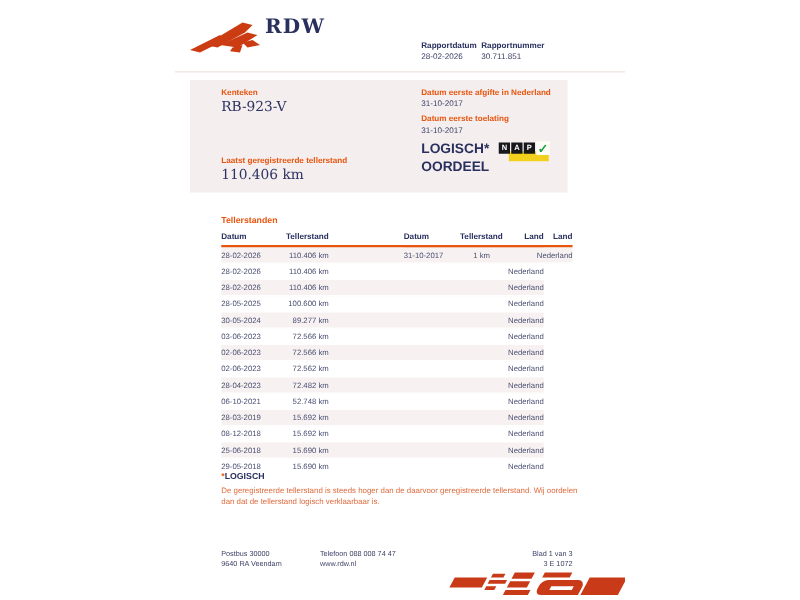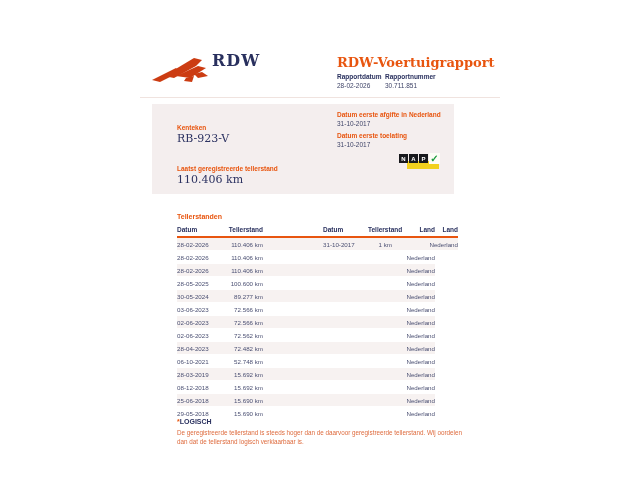--- a/index.html
+++ b/index.html
@@ -1,38 +1,38 @@
 <!DOCTYPE html>
 <html><head>
 <meta charset="utf-8">
 <style>
   * { margin:0; padding:0; box-sizing:border-box; }
   html,body { width:640px; height:480px; background:#ffffff; overflow:hidden;
               font-family:"Liberation Sans", sans-serif; }
   .abs { position:absolute; }
-  #canvas { position:relative; width:640px; height:368px; background:#fff;margin-top:40px; }
+  #canvas { position:relative; width:640px; height:368px; background:#fff; }
 
   
   #logo { left:150px; top:14px; width:62px; height:32px; }
   #logo-word { left:212px; top:11px; font-family:"DejaVu Serif", serif; font-weight:bold;
                font-size:16px; color:#29305e; letter-spacing:1px; }
   #doc-title { left:337px; top:15px; font-family:"DejaVu Serif", serif; font-weight:bold;
                font-size:13px; color:#e8550f; }
   .meta-label { font-size:6.5px; font-weight:bold; color:#29305e; }
   .meta-value { font-size:6.5px; color:#3f4468; margin-top:2px; }
   #meta-date { left:337px; top:33px; }
   #meta-number { left:385px; top:33px; }
   #top-rule { left:140px; top:57px; width:360px; height:1px; background:#f0e3df; }
 
   
   #panel { left:152px; top:64px; width:302px; height:90px; background:#f4eeee; }
   .fld-label { font-size:6.5px; font-weight:bold; color:#e8550f; }
   .fld-value-serif { font-family:"DejaVu Serif", serif; font-size:11px; color:#2c3261; margin-top:1px; }
   .fld-value-sm { font-size:6.5px; color:#3f4468; margin-top:2px; }
-  #fld-kenteken { left:177px; top:84px; }
+  #fld-kenteken { left:177px; top:71px; }
   #fld-merk { left:177px; top:94px; }
   #fld-teller { left:177px; top:125px; }
   #fld-afgifte { left:337px; top:71px; }
   #fld-toelating { left:337px; top:92px; }
   #oordeel { left:337px; top:112px; font-size:11px; font-weight:bold; color:#29305e; line-height:15px; }
 
   
   #nap { left:399px; top:113px; width:40px; height:17px; }
   #nap .ybar { position:absolute; left:8px; top:8px; width:32px; height:8px; background:#f2d11e; }
   #nap .boxes { position:absolute; left:0; top:1px; display:flex; }
@@ -80,21 +80,20 @@
 
   <svg id="logo" class="abs" viewBox="0 0 62 32" xmlns="http://www.w3.org/2000/svg">
     <polygon points="2,26 26,14 30,18 10,28" fill="#cc3c12"></polygon>
     <polygon points="14,22 44,4 52,6 46,12 24,24" fill="#cc3c12"></polygon>
     <polygon points="26,22 48,12 56,14 40,24" fill="#cc3c12"></polygon>
     <polygon points="44,20 52,18 58,22 48,24" fill="#cc3c12"></polygon>
     <polygon points="36,24 44,22 42,28 34,27" fill="#cc3c12"></polygon>
   </svg>
   <div id="logo-word" class="abs">RDW</div>
 
-  <div id="doc-title" class="abs">RDW-Voertuigrapport</div>
 
   <div id="meta-date" class="abs">
     <div class="meta-label">Rapportdatum</div>
     <div class="meta-value">28-02-2026</div>
   </div>
   <div id="meta-number" class="abs">
     <div class="meta-label">Rapportnummer</div>
     <div class="meta-value">30.711.851</div>
   </div>
 
@@ -112,20 +111,24 @@
   </div>
   <div id="fld-afgifte" class="abs">
     <div class="fld-label">Datum eerste afgifte in Nederland</div>
     <div class="fld-value-sm">31-10-2017</div>
   </div>
   <div id="fld-toelating" class="abs">
     <div class="fld-label">Datum eerste toelating</div>
     <div class="fld-value-sm">31-10-2017</div>
   </div>
 
+  <div id="oordeel" class="abs">
+    <div>LOGISCH*</div>
+    <div>OORDEEL</div>
+  </div>
 
   <div id="nap" class="abs">
     <div class="ybar"></div>
     <div class="boxes">
       <div class="b">N</div>
       <div class="b">A</div>
       <div class="b">P</div>
       <div class="chk">✓</div>
     </div>
   </div>

